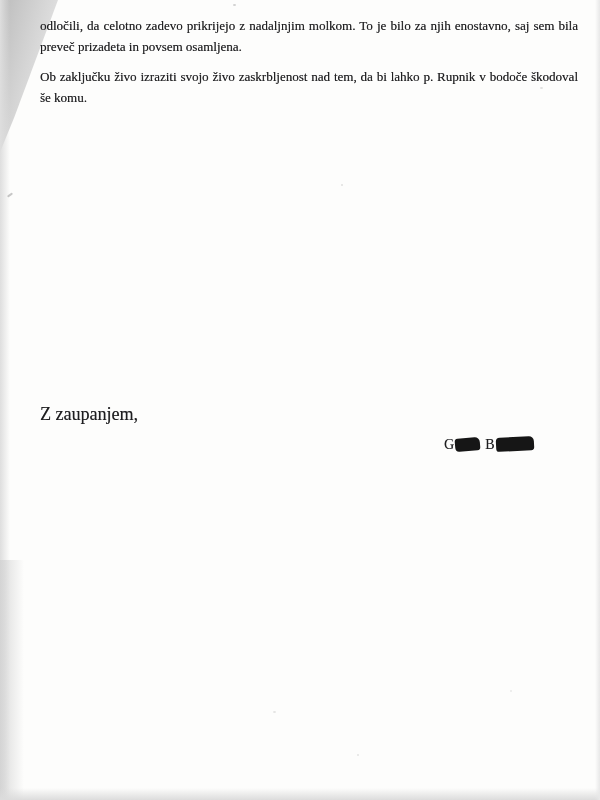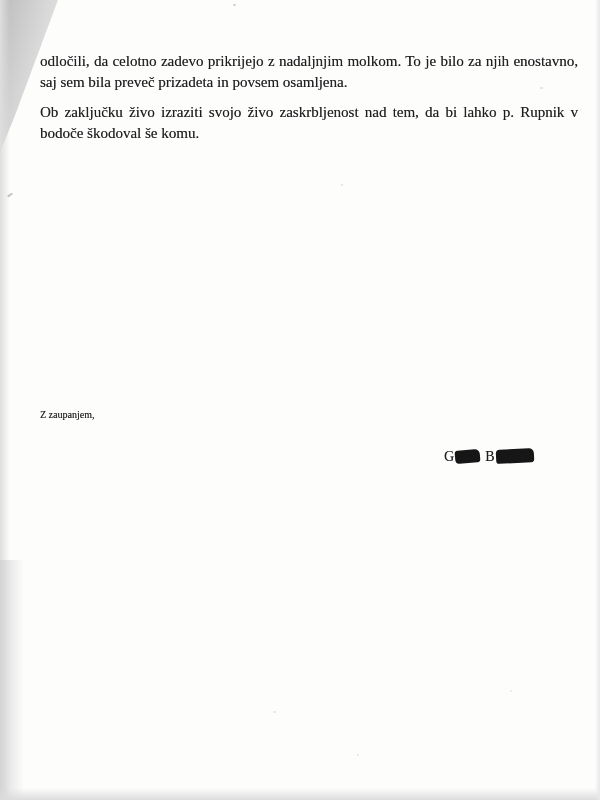--- a/index.html
+++ b/index.html
@@ -63,41 +63,40 @@
   .speck.s4 { left: 7px;   top: 194px; width: 6px; height: 2px; border-radius: 1px; transform: rotate(-35deg); opacity: 0.55; }
   .speck.s5 { left: 273px; top: 711px; width: 3px; height: 2px; opacity: 0.25; }
   .speck.s6 { left: 357px; top: 754px; width: 2px; height: 2px; opacity: 0.25; }
   .speck.s7 { left: 510px; top: 690px; width: 2px; height: 2px; opacity: 0.2;  }
   
   .content {
     position: absolute;
     left: 40px;
     top: 15px;
     width: 538px;
-    font-size: 15px;
+    font-size: 13px;
     line-height: 21px;
     text-align: justify;
-    margin-top: 36px;
   }
   .content p {
     margin: 0 0 9px 0;
     text-shadow: 0.2px 0.2px 0.6px rgba(25,25,28,0.55);
   }
   .closing {
     position: absolute;
     left: 40px;
     top: 404px;
-    font-size: 10px;
+    font-size: 18px;
     line-height: 21px;
     text-shadow: 0.2px 0.2px 0.6px rgba(25,25,28,0.55);
   }
   .signature {
     position: absolute;
     left: 444px;
-    top: 448px;
+    top: 436px;
     font-size: 14px;
     line-height: 18px;
     white-space: nowrap;
     text-shadow: 0.2px 0.2px 0.6px rgba(25,25,28,0.55);
   }
   .redaction {
     display: inline-block;
     vertical-align: middle;
     background: #161616;
     margin-top: -3px;

